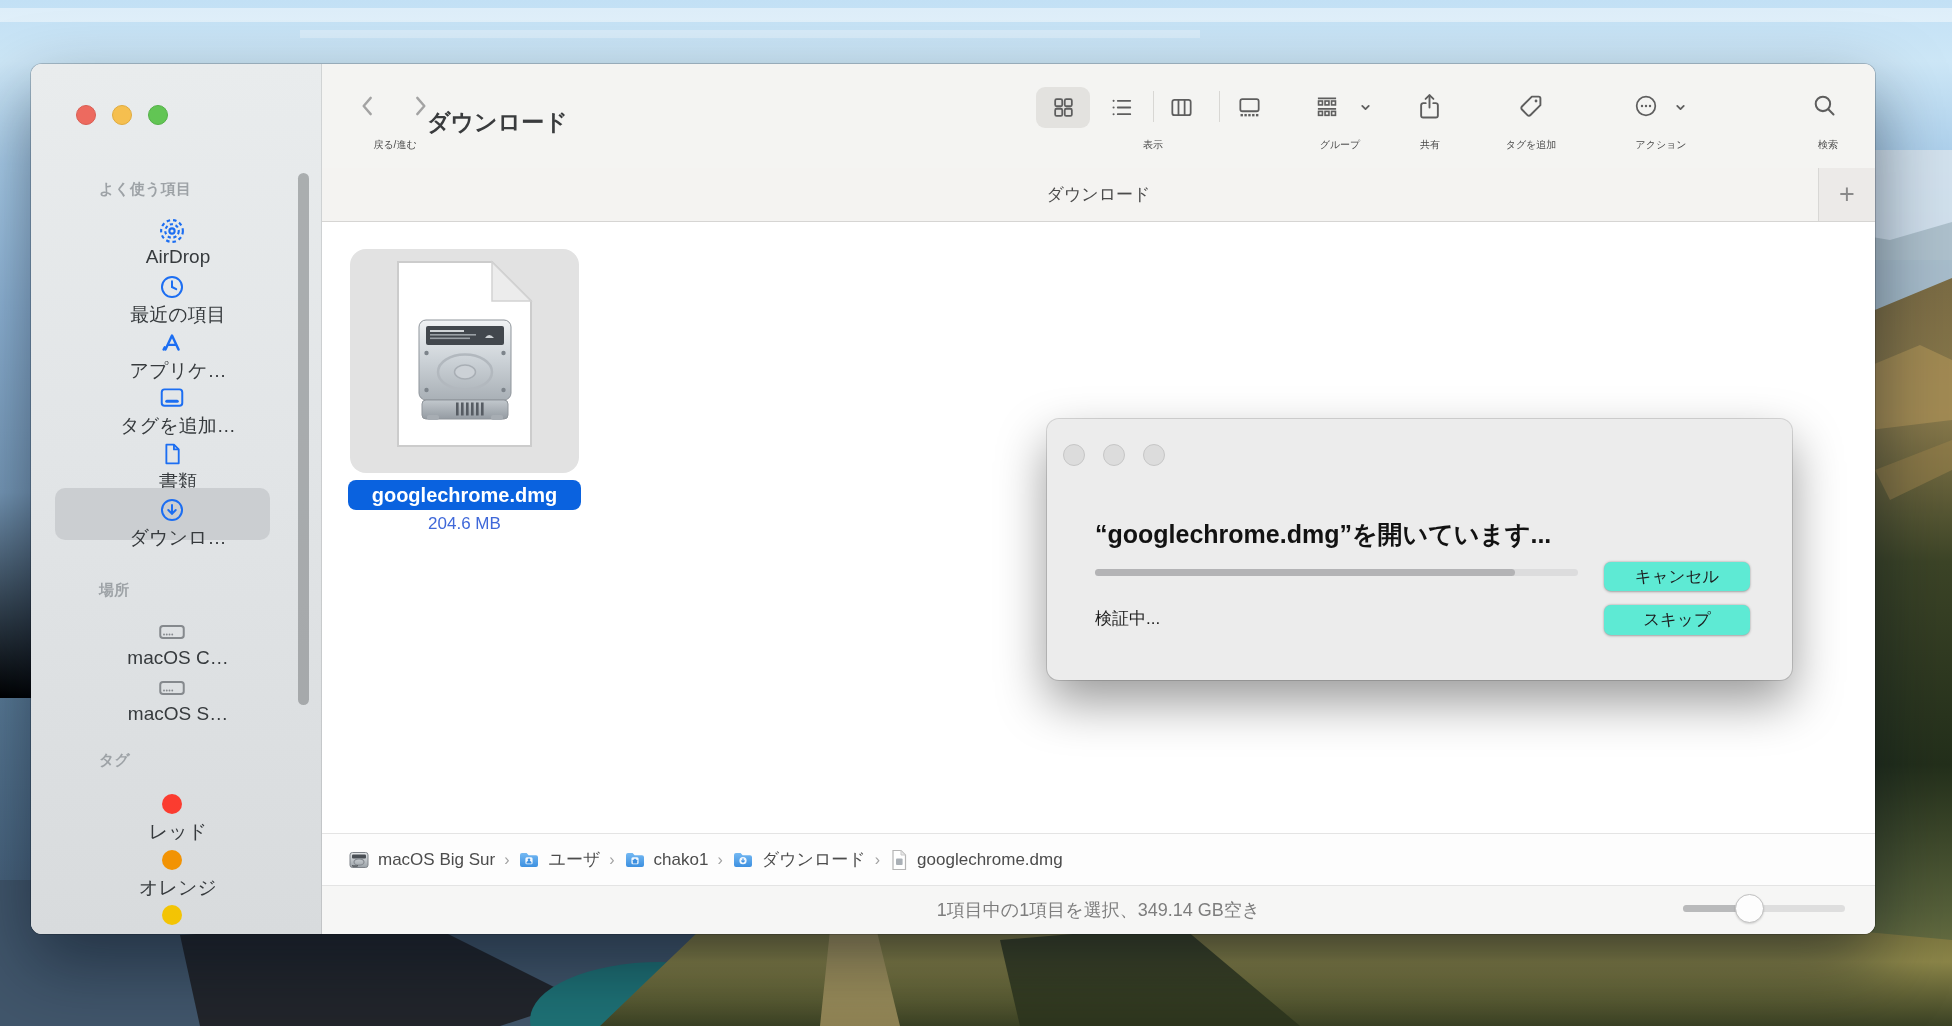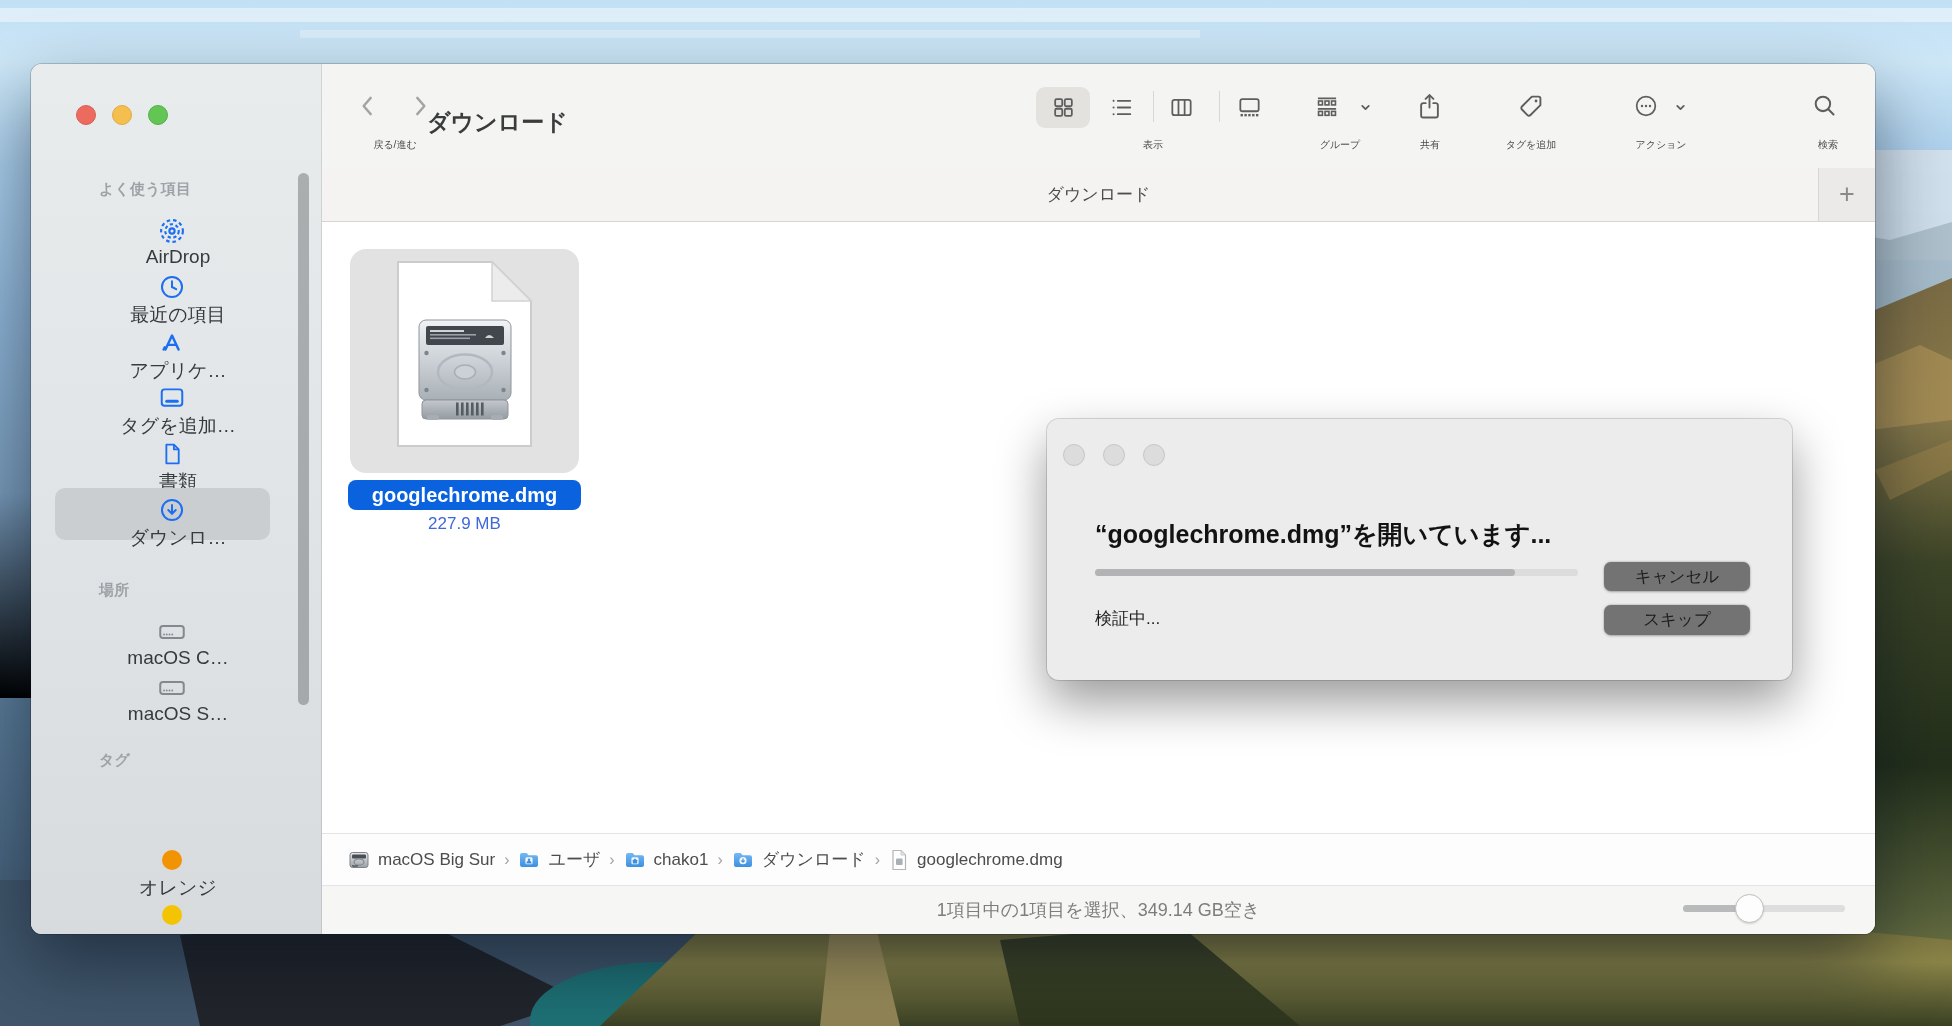--- a/index.html
+++ b/index.html
@@ -68,21 +68,21 @@
     background:#fdfdfd; border:1.5px solid #c0c0c0; box-shadow:0 1px 2px rgba(0,0,0,.15); }
 
   
   .dialog { position:absolute; left:1047px; top:419px; width:745px; height:261px; z-index:50;
     background:#ececec; border-radius:12px; box-shadow:0 22px 50px rgba(0,0,0,.40), 0 0 0 1px rgba(0,0,0,.14); }
   .d-tl { position:absolute; top:25px; width:22px; height:22px; border-radius:50%; background:#dcdcdc; border:1px solid #c6c6c6; }
   .d-title { position:absolute; left:48px; top:99px; font-size:25px; font-weight:700; color:#121212; }
   .d-progress { position:absolute; left:48px; top:150px; width:483px; height:7px; border-radius:4px; background:#dcdcdd; }
   .d-progress-fill { height:7px; border-radius:4px; background:#b3b3b5; width:87%; }
   .d-status { position:absolute; left:48px; top:188px; font-size:17px; color:#1c1c1c; }
-  .d-btn { position:absolute; left:557px; width:146px; background:#737373; border-radius:7px;
+  .d-btn { position:absolute; left:557px; width:146px; background:#5eead4; border-radius:7px;
     box-shadow:0 .5px 2.5px rgba(0,0,0,.30), 0 0 0 .5px rgba(0,0,0,.05);
     font-size:16.5px; color:#1d1d1f; display:flex; align-items:center; justify-content:center; }
   .d-cancel { top:143px; height:29px; }
   .d-skip { top:186px; height:30px; }
 
   svg.ic { display:block; }
 </style>
 </head>
 <body>
 
@@ -220,20 +220,26 @@
             <circle cx="7.8" cy="14" r=".75" fill="#85898d" stroke="none"></circle>
           <circle cx="10" cy="14" r=".75" fill="#85898d" stroke="none"></circle>
             <circle cx="12.2" cy="14" r=".75" fill="#85898d" stroke="none"></circle>
         </svg>
         </span>
       <span class="slab">macOS S…</span>
     </div>
 
     <div class="shead" style="top:687px">タグ</div>
 
+    <div class="srow" style="top:724px">
+      <span class="sic">
+          <span class="tagdot dot-red"></span>
+        </span>
+      <span class="slab">レッド</span>
+    </div>
     <div class="srow" style="top:780px">
       <span class="sic">
           <span class="tagdot dot-orange"></span>
         </span>
       <span class="slab">オレンジ</span>
     </div>
     <div class="srow" style="top:835px">
       <span class="sic">
           <span class="tagdot dot-yellow"></span>
         </span>
@@ -402,21 +408,21 @@
             <rect x="47" y="82.5" width="2.6" height="13" fill="#565c63"></rect>
               <rect x="52" y="82.5" width="2.6" height="13" fill="#565c63"></rect>
             <rect x="57" y="82.5" width="2.6" height="13" fill="#565c63"></rect>
               <rect x="62" y="82.5" width="2.6" height="13" fill="#565c63"></rect>
             <rect x="8" y="95" width="12" height="5" rx="2" fill="#a7adb3"></rect>
               <rect x="72" y="95" width="12" height="5" rx="2" fill="#a7adb3"></rect>
           </g>
         </svg>
       </div>
       <div class="file-name">googlechrome.dmg</div>
-      <div class="file-size">227.9 MB</div>
+      <div class="file-size">204.6 MB</div>
     </div>
 
     <div class="pathbar">
       <span class="pb-item">
         <svg class="ic" width="22" height="22" viewBox="0 0 22 22">
           <defs>
               <linearGradient id="mhdd" x1="0" y1="0" x2="0" y2="1">
                 <stop offset="0" stop-color="#e7eaec"></stop>
                 <stop offset="1" stop-color="#9aa1a7"></stop>
               </linearGradient>

